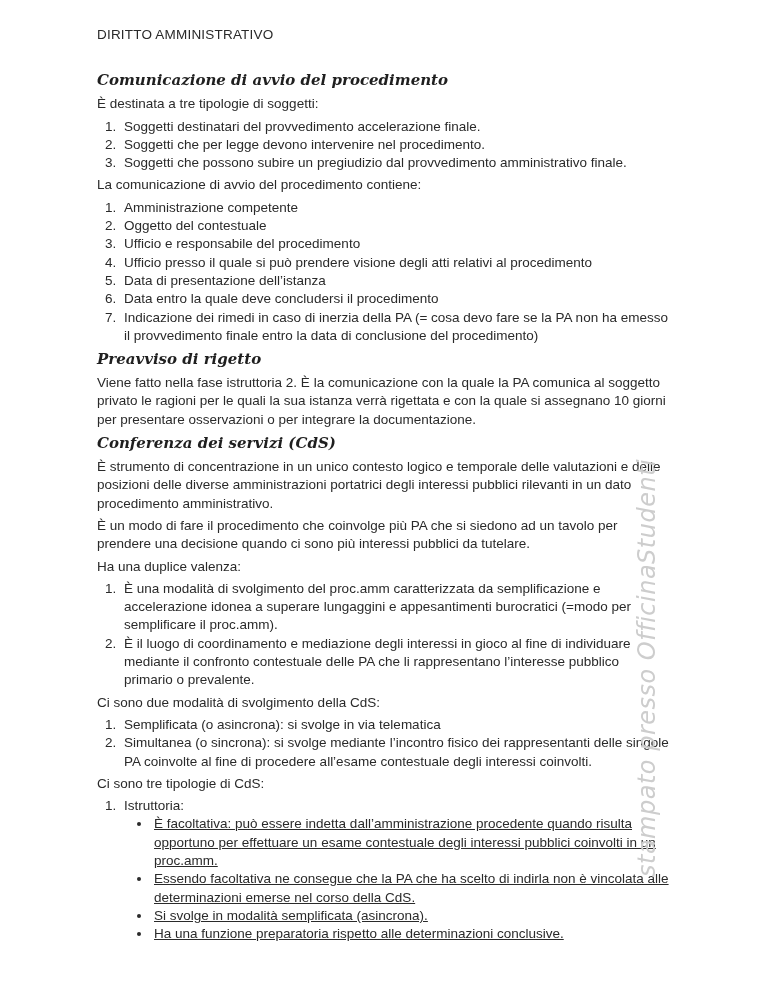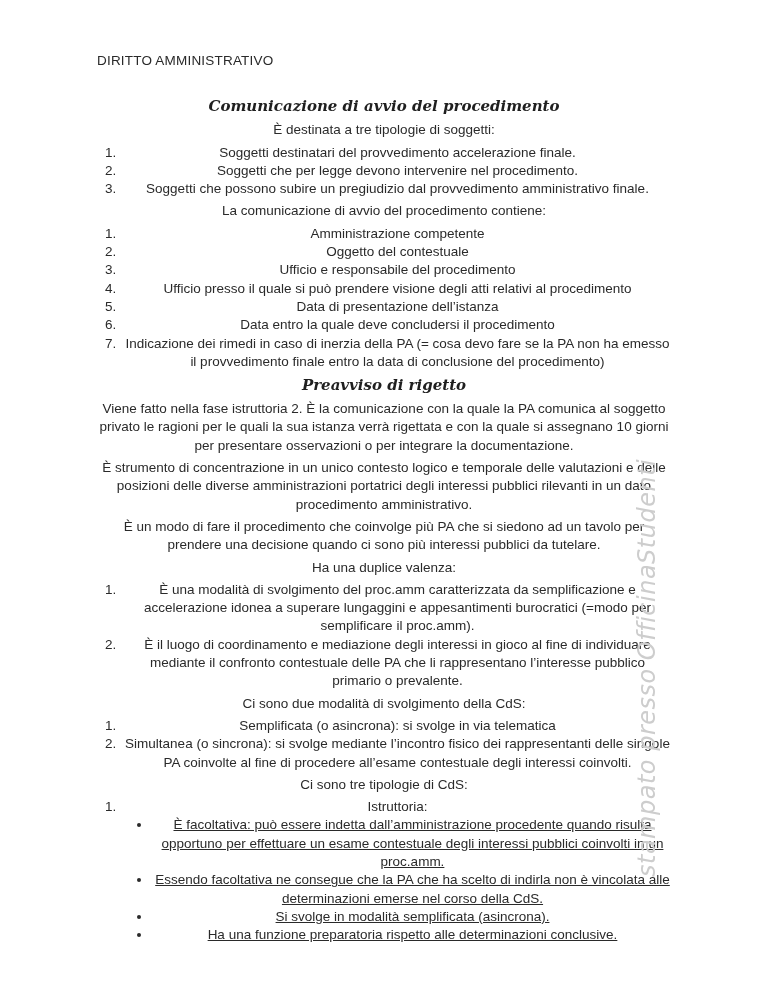--- a/index.html
+++ b/index.html
@@ -13,28 +13,27 @@
     height: 990px;
     background: #ffffff;
     overflow: hidden;
     font-family: "Liberation Sans", sans-serif;
     font-size: 13.5px;
     line-height: 18.3px;
     color: #2a2a2a;
   }
   .doc-title {
     margin: 0 95px 26px 97px;
-    padding-top: 52px;
+    padding-top: 26px;
     font-size: 13.5px;
     letter-spacing: 0.2px;
     font-weight: 400;
   }
   .content {
     margin: 0 94px 12px 97px;
-    text-align: center;
   }
   .script-heading {
     font-family: "DejaVu Serif", cursive;
     font-style: italic;
     font-weight: 700;
     font-size: 15px;
     line-height: 21px;
     margin: 3px 0 0 0;
     color: #1f1f1f;
   }
@@ -93,20 +92,21 @@
         <li><span>Amministrazione competente</span></li>
         <li><span>Oggetto del contestuale</span></li>
         <li><span>Ufficio e responsabile del procedimento</span></li>
         <li><span>Ufficio presso il quale si può prendere visione degli atti relativi al procedimento</span></li>
         <li><span>Data di presentazione dell’istanza</span></li>
         <li><span>Data entro la quale deve concludersi il procedimento</span></li>
         <li><span>Indicazione dei rimedi in caso di inerzia della PA (= cosa devo fare se la PA non ha emesso il provvedimento finale entro la data di conclusione del procedimento)</span></li>
       </ol>
       <div class="script-heading">Preavviso di rigetto</div>
       <p class="para">Viene fatto nella fase istruttoria 2. È la comunicazione con la quale la PA comunica al soggetto privato le ragioni per le quali la sua istanza verrà rigettata e con la quale si assegnano 10 giorni per presentare osservazioni o per integrare la documentazione.</p>
+      <div class="script-heading">Conferenza dei servizi (CdS)</div>
       <p class="para">È strumento di concentrazione in un unico contesto logico e temporale delle valutazioni e delle posizioni delle diverse amministrazioni portatrici degli interessi pubblici rilevanti in un dato procedimento amministrativo.</p>
       <p class="para">È un modo di fare il procedimento che coinvolge più PA che si siedono ad un tavolo per prendere una decisione quando ci sono più interessi pubblici da tutelare.</p>
       <p class="para">Ha una duplice valenza:</p>
       <ol class="num-list">
         <li><span>È una modalità di svolgimento del proc.amm caratterizzata da semplificazione e accelerazione idonea a superare lungaggini e appesantimenti burocratici (=modo per semplificare il proc.amm).</span></li>
         <li><span>È il luogo di coordinamento e mediazione degli interessi in gioco al fine di individuare mediante il confronto contestuale delle PA che li rappresentano l’interesse pubblico primario o prevalente.</span></li>
       </ol>
       <p class="para">Ci sono due modalità di svolgimento della CdS:</p>
       <ol class="num-list">
         <li><span>Semplificata (o asincrona): si svolge in via telematica</span></li>

